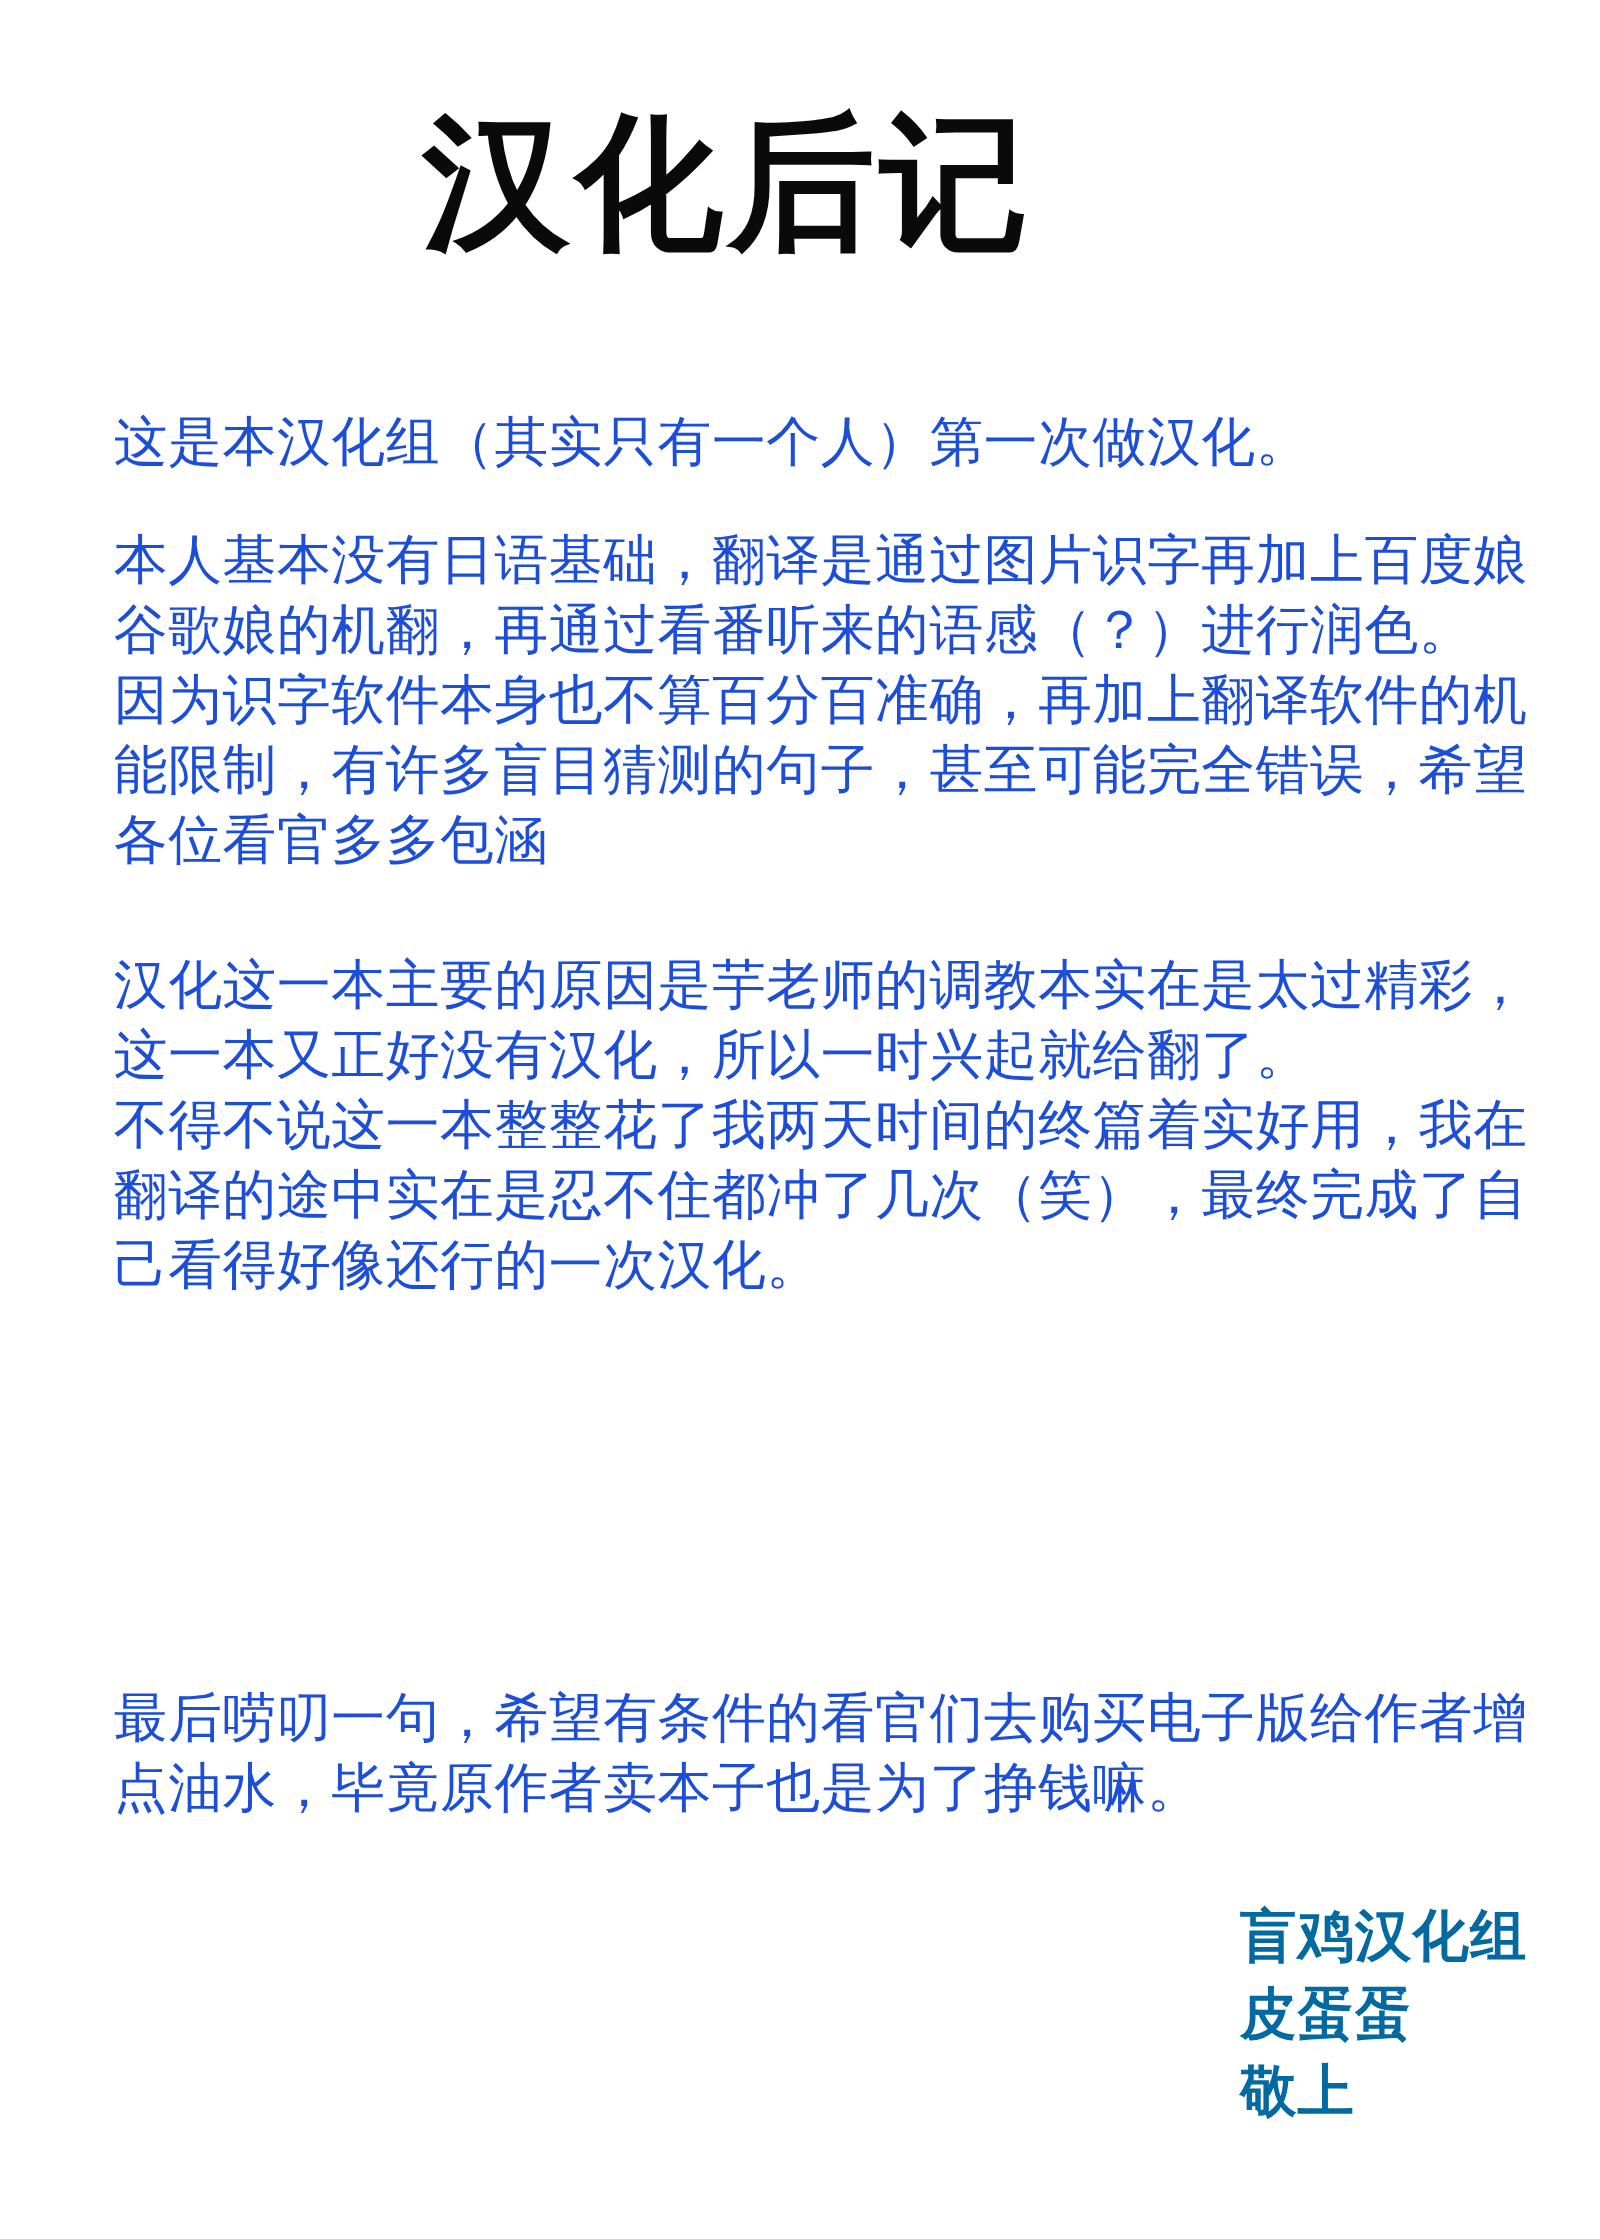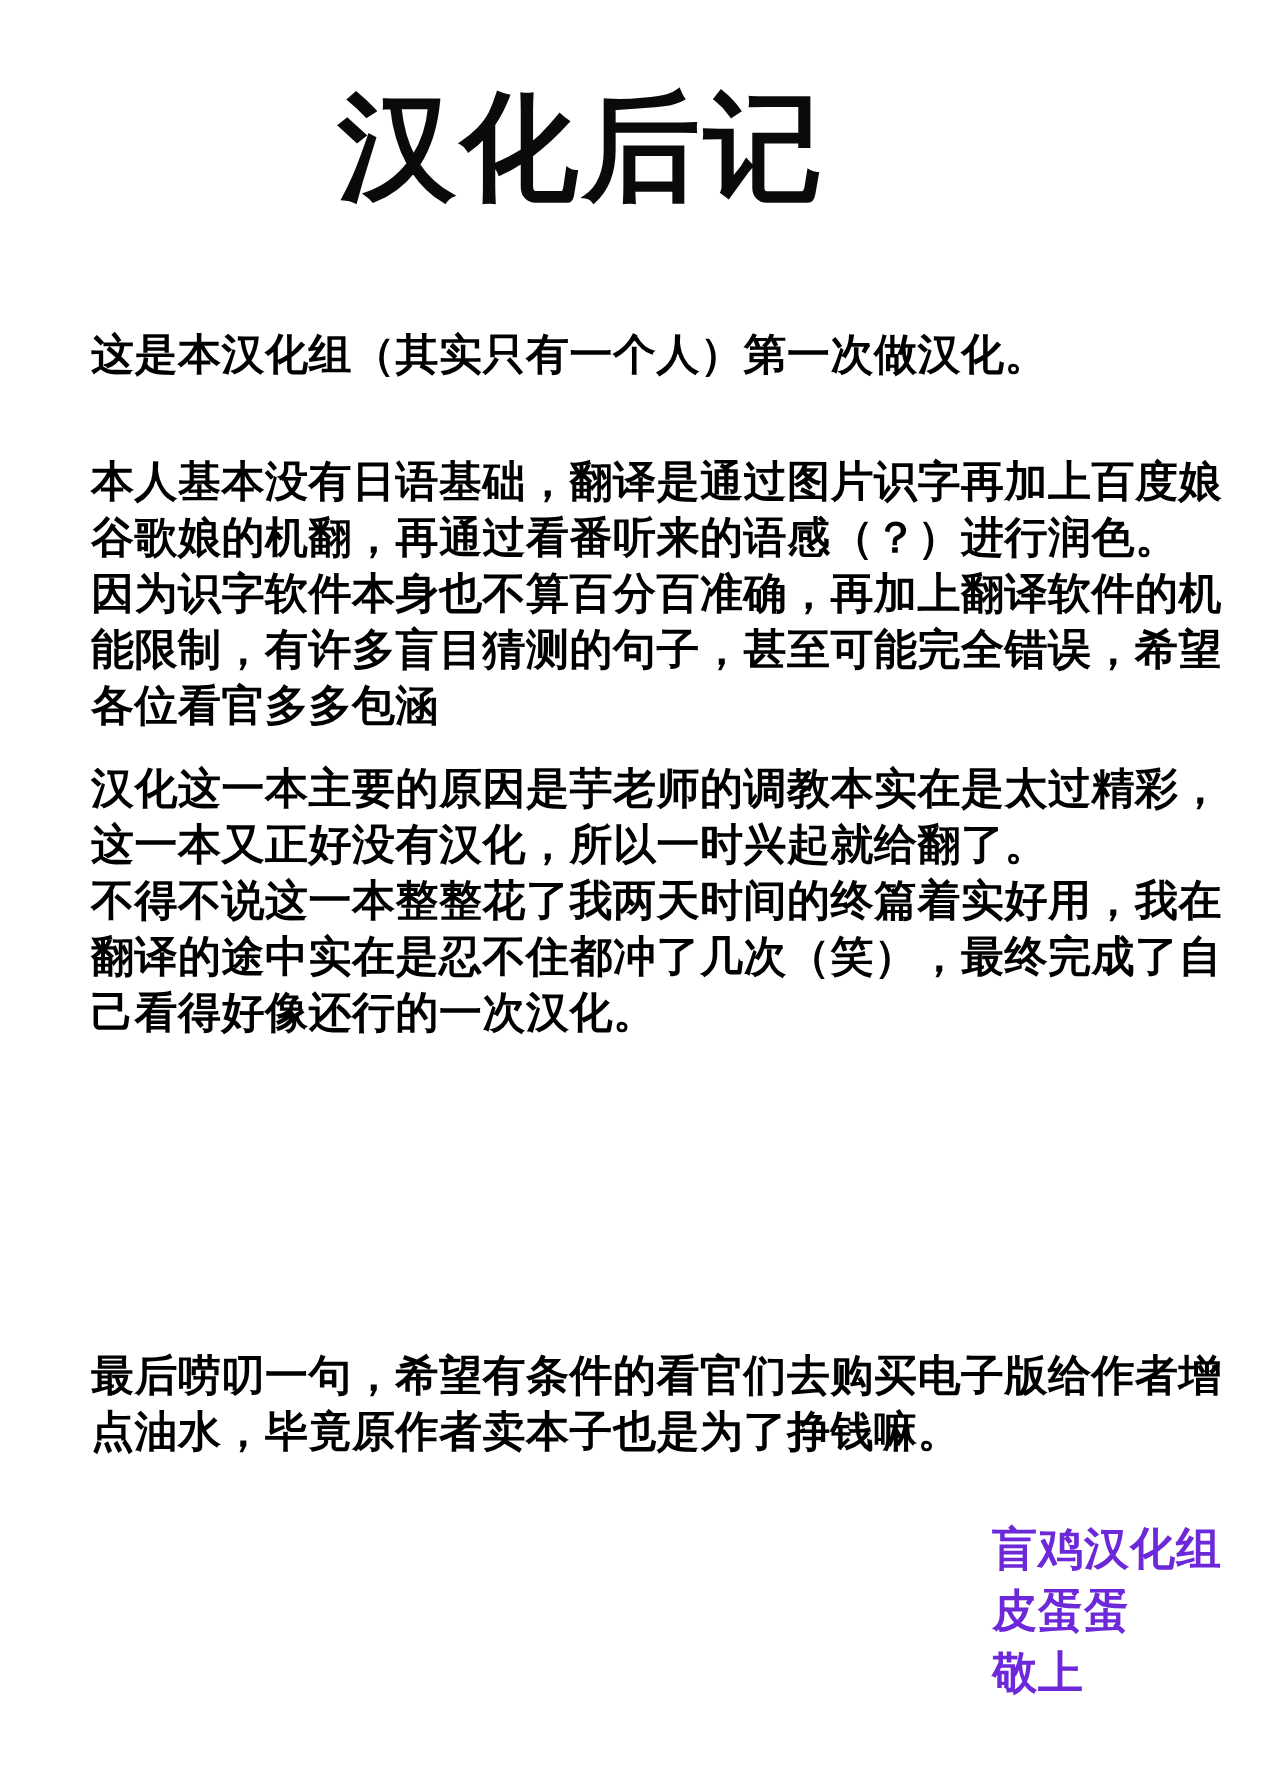--- a/index.html
+++ b/index.html
@@ -31,38 +31,38 @@
     letter-spacing: 4px;
     color: #0a0a0a;
   }
   .para {
     position: absolute;
     left: 55px;
     width: 1175px;
     margin: 0;
     font-size: 43px;
     line-height: 56px;
-    font-weight: 700;
+    font-weight: 400;
     letter-spacing: 0.5px;
     white-space: pre-line;
-    color: #000000;
+    color: #1d4ed8;
   }
   .p1 { top: 326px; }
-  .p2 { top: 453px; }
+  .p2 { top: 420px; }
   .p3 { top: 760px; }
   .p4 { top: 1347px; }
   .signature {
     position: absolute;
     left: 956px;
     top: 1518px;
     font-size: 45px;
     line-height: 62px;
     font-weight: 700;
     letter-spacing: 1px;
-    color: #6d28d9;
+    color: #0369a1;
   }
 </style>
 </head>
 <body>
 
 <div class="page">
 
   <h1 class="title">汉化后记</h1>
 
   <p class="para p1">这是本汉化组（其实只有一个人）第一次做汉化。</p>

